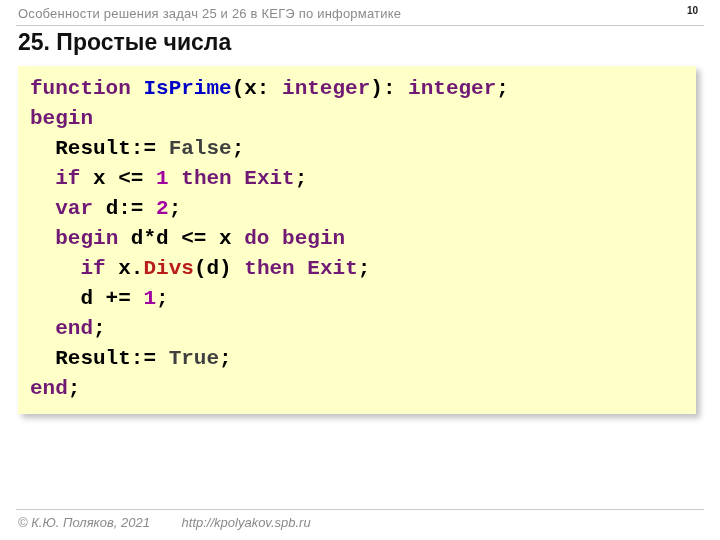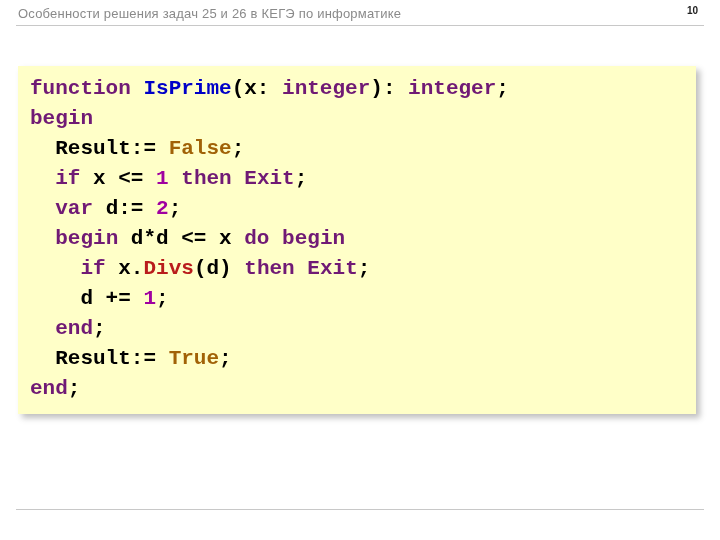--- a/index.html
+++ b/index.html
@@ -61,21 +61,21 @@
     font-family: "Courier New", monospace;
     font-size: 21px;
     font-weight: bold;
     line-height: 30px;
     color: #000;
     white-space: pre;
     box-shadow: 4px 4px 6px rgba(0,0,0,0.25);
   }
   .kw   { color: #701a75; }    
   .fn   { color: #0000c8; }    
-  .lit  { color: #a16207; text-align: center; }    
+  .lit  { color: #404040; text-align: center; }    
   .mth  { color: #b91c1c; }    
   .num  { color: #a000a0; }    
   .plain{ color: #000000; }
   .footer {
     position: absolute;
     left: 18px;
     bottom: 10px;
     font-size: 13px;
     color: #8a8a8a;
   }
@@ -92,28 +92,33 @@
 </style>
 </head>
 <body>
 
 <div class="slide">
 
   <div class="header-text">Особенности решения задач 25 и 26 в КЕГЭ по информатике</div>
   <div class="page-num">10</div>
   <div class="hr-top"></div>
 
+  <div class="title">25. Простые числа</div>
 
   <div class="code-box"><span class="kw">function </span><span class="fn">IsPrime</span><span class="plain">(x: </span><span class="kw">integer</span><span class="plain">): </span><span class="kw">integer</span><span class="plain">;</span>
 <span class="kw">begin</span>
 <span class="plain">  Result:= </span><span class="lit">False</span><span class="plain">;</span>
 <span class="plain">  </span><span class="kw">if</span><span class="plain"> x &lt;= </span><span class="num">1</span><span class="plain"> </span><span class="kw">then</span><span class="plain"> </span><span class="kw">Exit</span><span class="plain">;</span>
 <span class="plain">  </span><span class="kw">var</span><span class="plain"> d:= </span><span class="num">2</span><span class="plain">;</span>
 <span class="plain">  </span><span class="kw">begin</span><span class="plain"> d*d &lt;= x </span><span class="kw">do</span><span class="plain"> </span><span class="kw">begin</span>
 <span class="plain">    </span><span class="kw">if</span><span class="plain"> x.</span><span class="mth">Divs</span><span class="plain">(d) </span><span class="kw">then</span><span class="plain"> </span><span class="kw">Exit</span><span class="plain">;</span>
 <span class="plain">    d += </span><span class="num">1</span><span class="plain">;</span>
 <span class="plain">  </span><span class="kw">end</span><span class="plain">;</span>
 <span class="plain">  Result:= </span><span class="lit">True</span><span class="plain">;</span>
 <span class="kw">end</span><span class="plain">;</span></div>
 
   <div class="hr-bot"></div>
+  <div class="footer">
+    <span class="lic">© К.Ю. Поляков, 2021</span>
+    <span class="url">http://kpolyakov.spb.ru</span>
+  </div>
 
 </div>
 
 </body></html>

